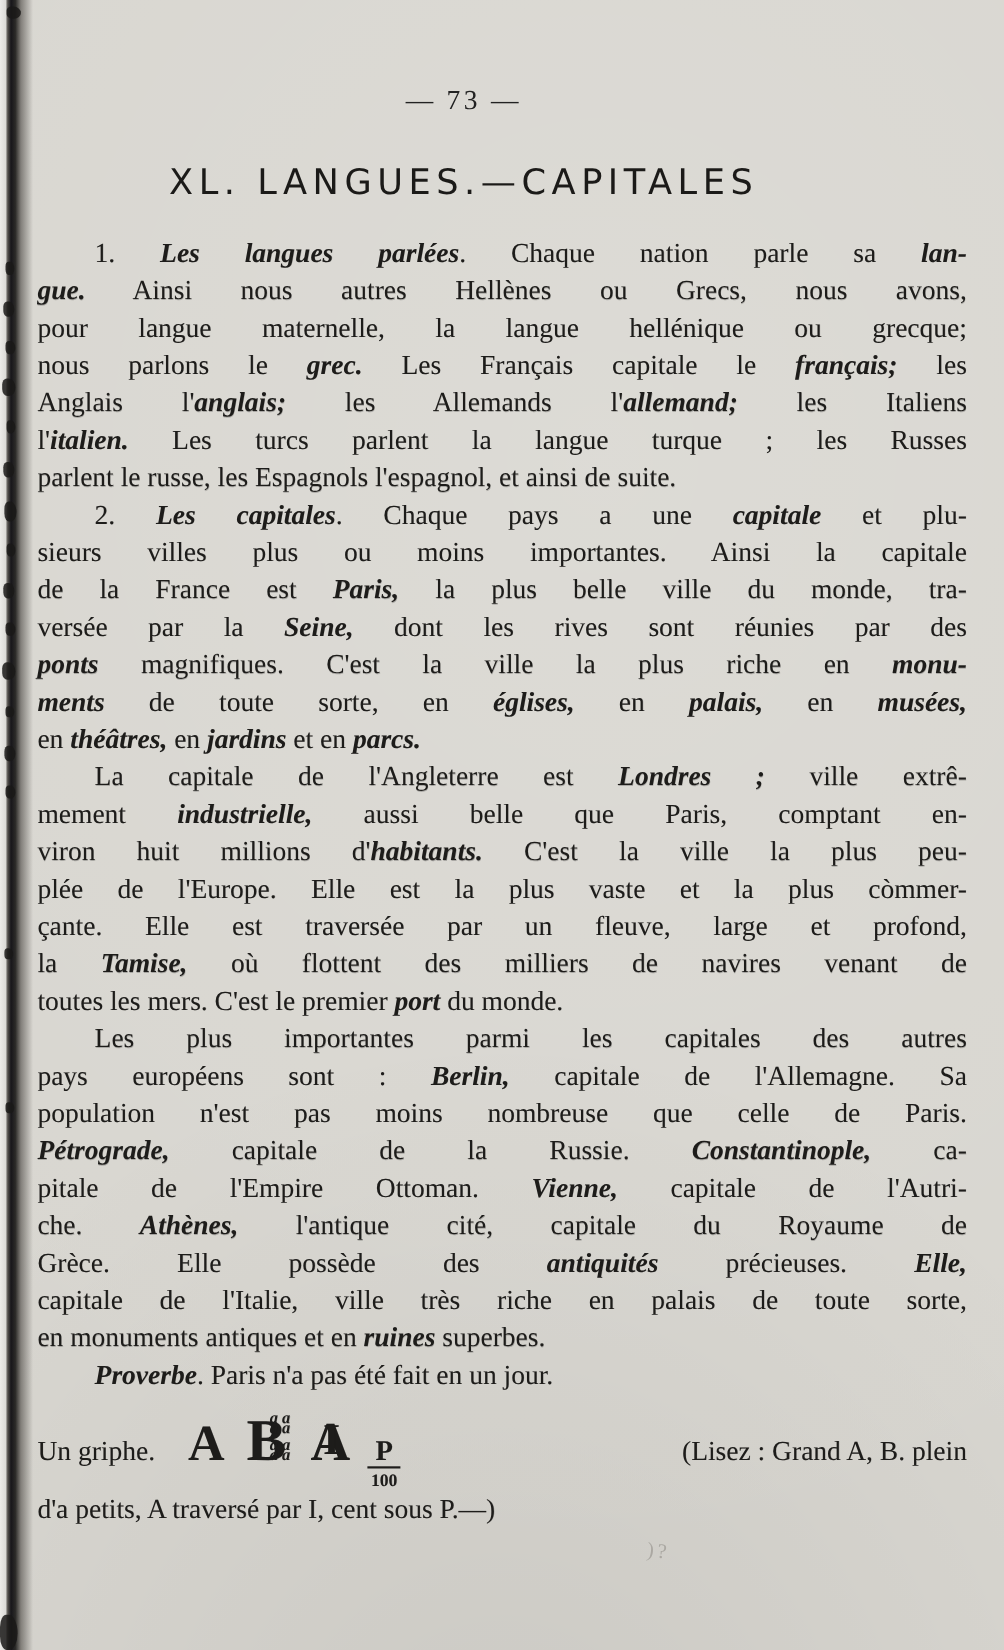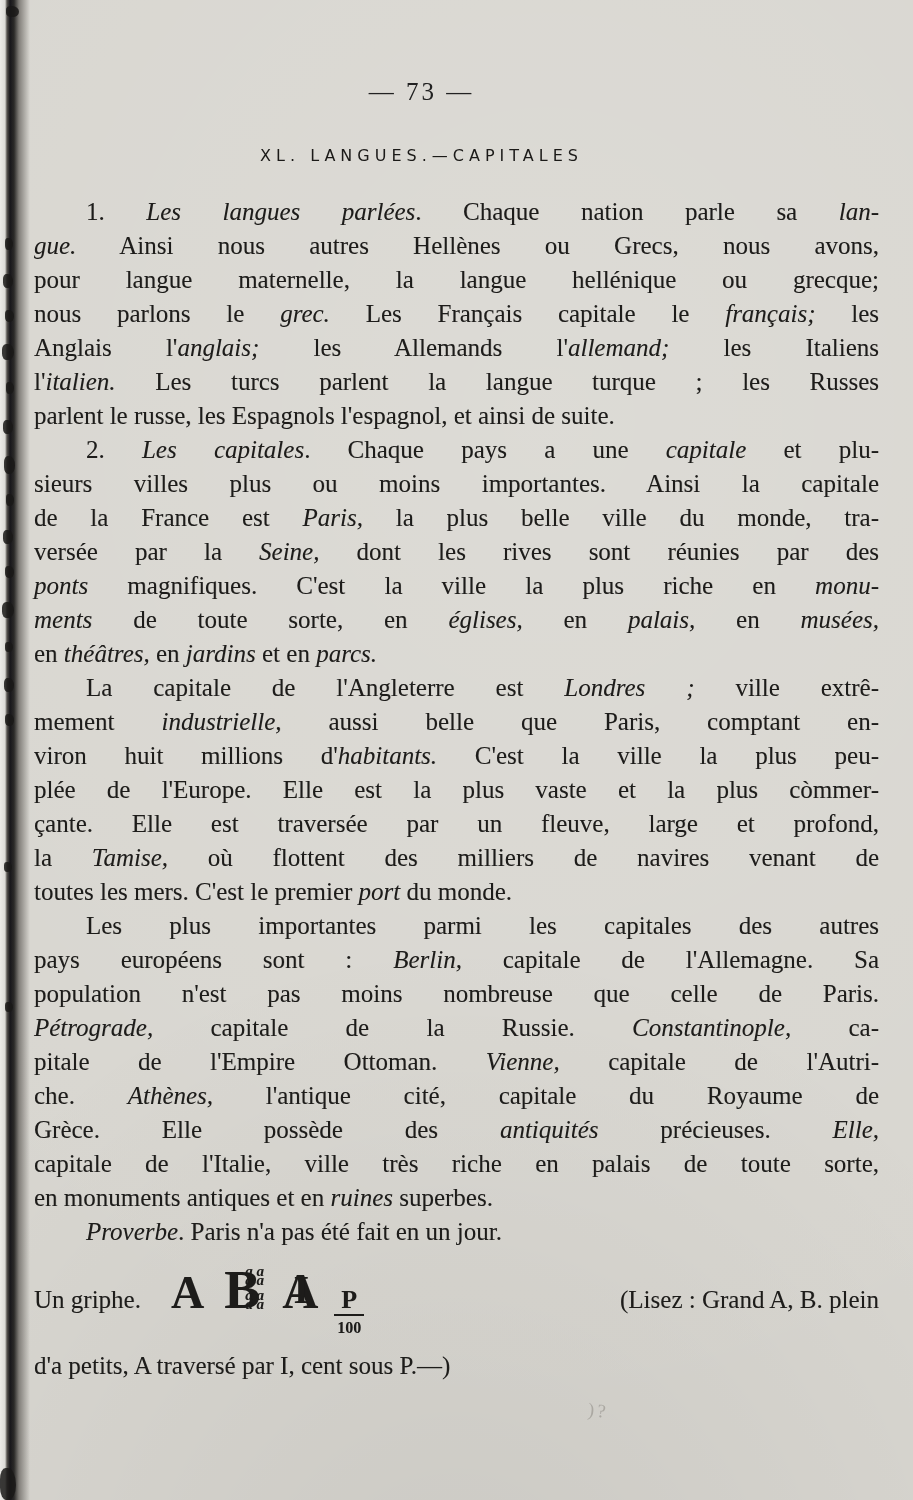--- a/index.html
+++ b/index.html
@@ -10,44 +10,44 @@
       radial-gradient(140% 100% at 60% 28%, rgba(255,255,255,.12), rgba(0,0,0,0) 70%),
       radial-gradient(120% 80% at 50% 110%, rgba(0,0,0,.06), rgba(0,0,0,0) 60%),
       #d8d6d0;}
   .binding{position:absolute;left:0;top:0;width:30px;height:1500px;
     background:linear-gradient(90deg,#ecebe8 0px,#dcdbd7 5px,#55524e 7px,#17161a 10px,#2b2a28 14px,#827f7a 19px,rgba(150,148,143,0) 30px);}
   .mark{position:absolute;background:#1a1917;border-radius:40% 60% 55% 45%;opacity:.85;}
   .content{position:absolute;left:34px;top:0;width:845px;}
   .pagenum{margin-top:78px;width:775px;text-align:center;font-size:25px;letter-spacing:3px;color:#222;}
   .title{margin:40px 0 0;width:775px;text-align:center;
     font-family:"DejaVu Sans","Liberation Sans",sans-serif;
-    font-size:16px;font-weight:normal;letter-spacing:5px;color:#1b1a18;}
+    font-size:32px;font-weight:normal;letter-spacing:5px;color:#1b1a18;}
   #paragraphs{margin-top:30px;font-size:25px;line-height:34px;text-shadow:0.3px 0.3px 0 rgba(25,25,25,.25);}
   .para{margin:0;}
   .line{text-align:justify;text-align-last:justify;}
   .line.last{text-align-last:left;}
   .line.indent{text-indent:52px;}
-  .it{font-style:italic;}
+  .it{font-style:italic;font-weight:bold;}
   
   .griphe{display:flex;align-items:baseline;margin-top:10px;font-size:25px;height:70px;
     text-shadow:0.3px 0.3px 0 rgba(25,25,25,.25);}
   .g-a1{font-size:46px;font-weight:bold;margin-left:30px;}
   .g-bwrap{position:relative;display:inline-block;margin-left:20px;font-weight:bold;}
   .g-b{font-size:54px;}
   .g-as{position:absolute;font-size:15px;line-height:9px;white-space:pre;font-weight:bold;font-style:italic;}
   .g-as-top{top:8px;left:21px;}
   .g-as-bot{bottom:12px;left:21px;}
   .g-awrap{position:relative;display:inline-block;margin-left:22px;font-weight:bold;}
   .g-a2{font-size:50px;}
   .g-ibar{position:absolute;left:53%;top:46%;transform:translate(-50%,-50%);font-size:40px;font-weight:bold;}
   .g-frac{display:inline-block;margin-left:16px;text-align:center;font-weight:bold;}
   .g-fnum{display:block;font-size:26px;line-height:26px;border-bottom:2px solid #1d1c1a;padding:0 7px 1px;}
   .g-fden{display:block;font-size:16px;line-height:23px;}
   .g-lisez{margin-left:auto;}
-  .g-line2{font-size:25px;line-height:34px;margin-top:20px;text-align:left;
+  .g-line2{font-size:25px;line-height:34px;margin-top:8px;text-align:left;
     text-shadow:0.3px 0.3px 0 rgba(25,25,25,.25);}
   .artifact{position:absolute;left:588px;top:1400px;font-size:19px;color:#8d8a84;
     transform:rotate(7deg);opacity:.55;letter-spacing:3px;}
 </style>
 </head>
 <body>
 
 <div class="page">
   <div class="binding"></div>
 

